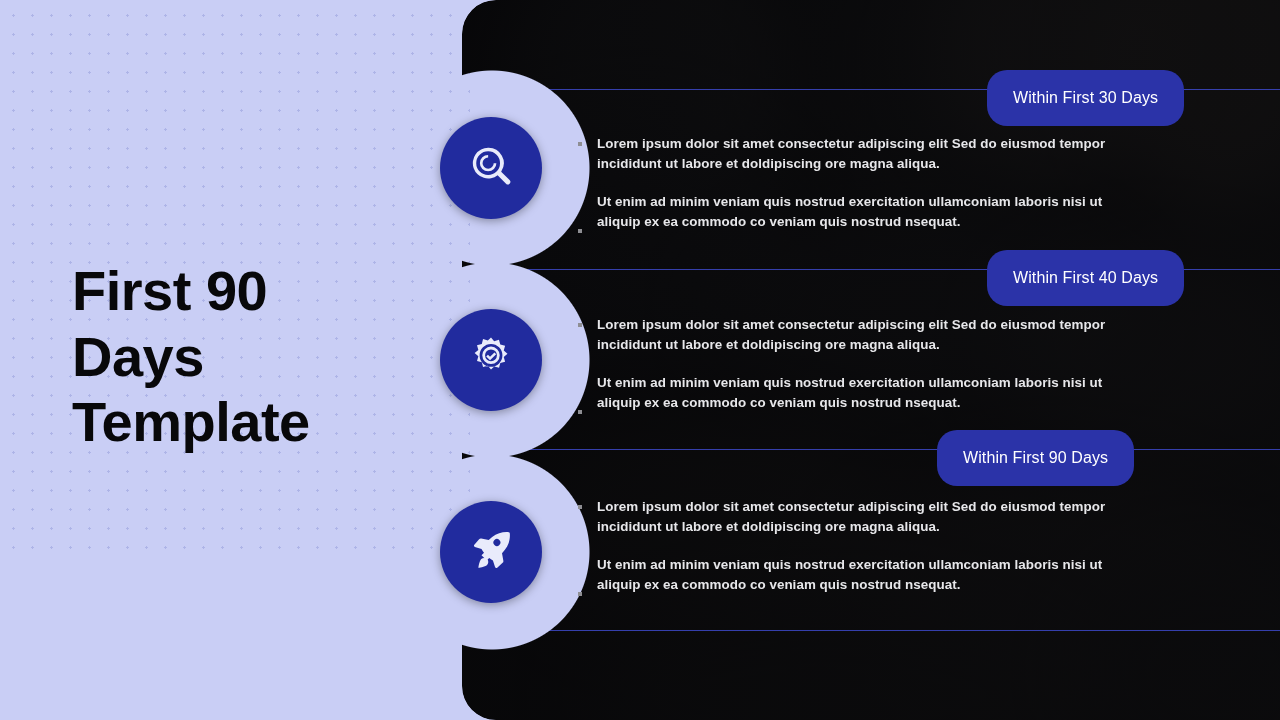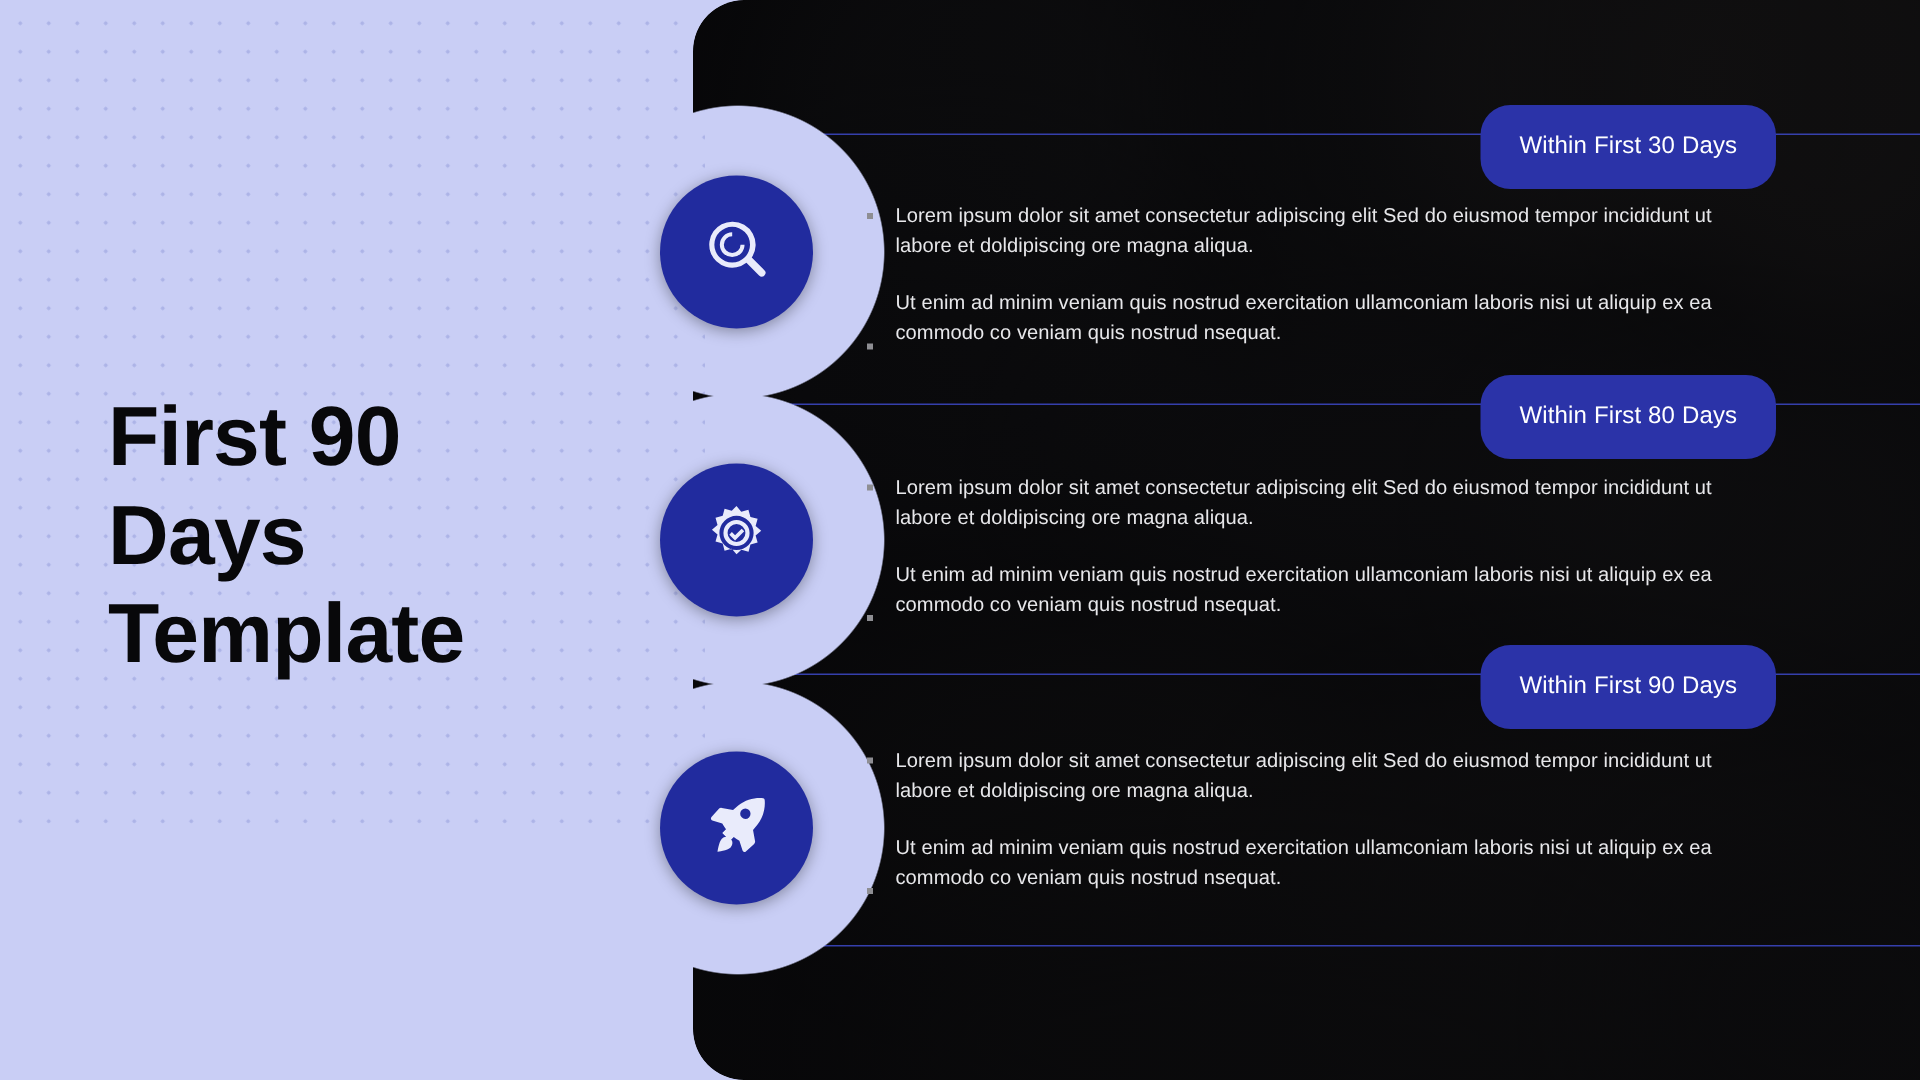--- a/index.html
+++ b/index.html
@@ -116,20 +116,21 @@
 
   
   .bullets {
     position:absolute;
     left:578px;
     width:570px;
   }
   .bullet-row {
     display:flex;
     margin-bottom:17px;
+    font-weight:bold;
   }
   .bullet-row:last-child { margin-bottom:0;align-items:flex-end; }
   .bullet-dot {
     flex:0 0 auto;
     width:4px; height:4px;
     background:#8e8e93;
     margin:8px 15px 0 0;
   }
   .bullet-text {
     font-size:13.4px;
@@ -178,22 +179,22 @@
       <div class="photo-veil"></div>
     </div>
 
     <div class="divider" style="top:89px;"></div>
     <div class="divider" style="top:269px;"></div>
     <div class="divider" style="top:449px;"></div>
     <div class="divider" style="top:630px;"></div>
   </div>
 
   <div class="badge" style="left:987px; top:70px;">Within First 30 Days</div>
-  <div class="badge" style="left:987px; top:250px;">Within First 80 Days</div>
-  <div class="badge" style="left:987px; top:430px;text-align:right;">Within First 90 Days</div>
+  <div class="badge" style="left:987px; top:250px;">Within First 40 Days</div>
+  <div class="badge" style="left:937px; top:430px;text-align:right;">Within First 90 Days</div>
 
   <div class="bullets" style="top:134px;">
     <div class="bullet-row">
       <div class="bullet-dot"></div>
       <div class="bullet-text">Lorem ipsum dolor sit amet consectetur adipiscing elit Sed do eiusmod tempor incididunt ut labore et doldipiscing ore magna aliqua.</div>
     </div>
     <div class="bullet-row">
       <div class="bullet-dot"></div>
       <div class="bullet-text">Ut enim ad minim veniam quis nostrud exercitation ullamconiam  laboris nisi ut aliquip ex ea commodo co veniam quis nostrud nsequat.</div>
     </div>

